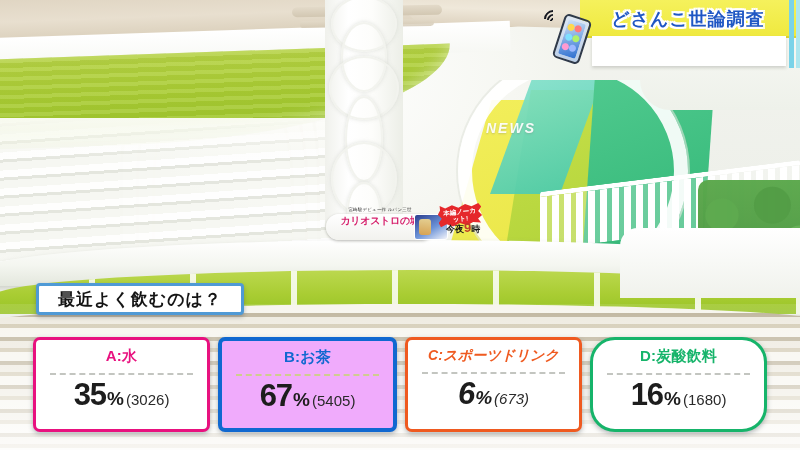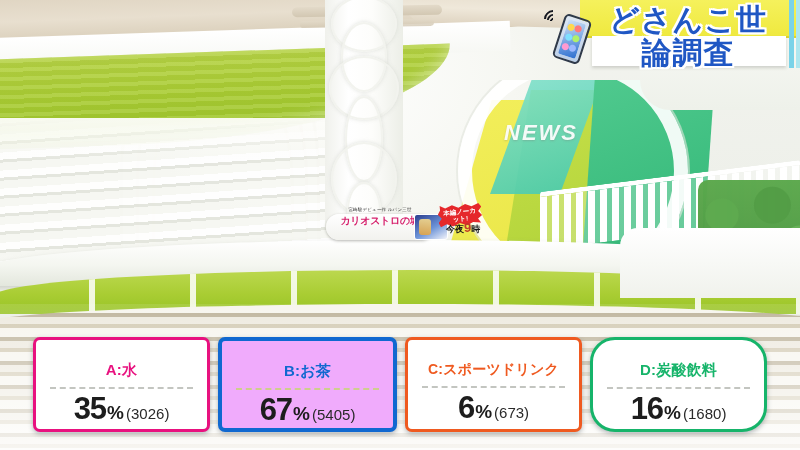--- a/index.html
+++ b/index.html
@@ -88,21 +88,21 @@
   .w-yellow { left:10px; top:20px; width:120px; height:180px; background:linear-gradient(160deg,#f2ee5a,#e9e646); transform:skewX(-16deg); }
   .w-lime   { left:70px; top:10px; width:110px; height:195px; background:linear-gradient(160deg,#c7e04a,#aed137); transform:skewX(-9deg); }
   .w-green  { left:150px; top:0px;  width:120px; height:210px; background:linear-gradient(160deg,#4fc98e,#2db472); transform:skewX(-4deg); }
   .w-cyan   { left:60px;  top:-6px; width:70px;  height:120px; background:linear-gradient(160deg,#7fe0c9,#49cbb0); transform:skewX(-20deg); opacity:.9;}
   .circle-big {
     position:absolute; left:28px; top:-24px; width:230px; height:230px;
     border:14px solid rgba(255,255,255,.92); border-radius:50%;
     box-shadow:0 0 0 2px rgba(225,228,220,.6);
   }
   .news-logo {
-    position:absolute; left:74px; top:40px; font-size:22px; letter-spacing:2px;
+    position:absolute; left:56px; top:40px; font-size:14px; letter-spacing:2px;
     color:rgba(255,255,255,.92); font-weight:700; font-style:italic;
     text-shadow:0 1px 2px rgba(120,130,120,.35);
   }
   .rail-white {
     position:absolute; left:110px; top:96px; width:260px; height:58px;
     background:repeating-linear-gradient(90deg,#ffffff 0 7px, rgba(255,255,255,.25) 7px 12px);
     transform:skewY(-7deg); border-top:5px solid #fff; border-radius:3px;
   }
   .hedge {
     position:absolute; right:-8px; top:100px; width:120px; height:140px;
@@ -214,21 +214,21 @@
     position:absolute; left:40px; top:0; right:0; height:38px;
     background:linear-gradient(180deg,#f5f15c 0%,#efe93f 100%);
     border-bottom:2px solid #dcd52f;
   }
   .badge-white {
     position:absolute; left:52px; top:36px; right:14px; height:30px;
     background:#ffffff; box-shadow:0 2px 3px rgba(100,100,90,.25);
   }
   .badge-title {
     position:absolute; left:62px; top:3px; right:26px; height:33px;
-    font-size:30px; font-weight:700; color:#1f57c4; line-height:33px;
+    font-size:18px; font-weight:700; color:#1f57c4; line-height:33px;
     letter-spacing:1px; text-align:center;
     text-shadow:
       -2px -2px 0 #fff, 2px -2px 0 #fff, -2px 2px 0 #fff, 2px 2px 0 #fff,
       0 -2px 0 #fff, 0 2px 0 #fff, -2px 0 0 #fff, 2px 0 0 #fff;
   }
   .badge-sub {
     position:absolute; left:60px; top:37px; right:16px; height:28px;
     font-size:18px; font-weight:700; color:#16161a; line-height:28px;
     letter-spacing:.5px; text-align:center;
   }
@@ -309,38 +309,38 @@
     display:flex; align-items:center; justify-content:center;
     box-shadow:0 2px 4px rgba(60,70,80,.35);
   }
   .q-text { font-size:17px; font-weight:700; color:#141414; letter-spacing:1px; }
 
   .cards { position:absolute; left:33px; top:337px; width:734px; height:95px; display:flex; gap:8px; }
   .card {
     position:relative; flex:1; background:#fff; border-radius:7px;
     border:3.5px solid #ccc; box-shadow:0 2px 5px rgba(60,70,80,.38);
     display:flex; flex-direction:column; align-items:center; justify-content:flex-start;
-    padding-top:21px; overflow:hidden;
+    padding-top:7px; overflow:hidden;
   }
   .card .label { font-size:15px; font-weight:700; letter-spacing:.2px; white-space:nowrap; }
   .card .divider {
     width:84%; height:0; margin:7px 0 2px;
     border-top:2px dashed #c3c5c0;
   }
   .card .valrow { display:flex; align-items:baseline; justify-content:center; width:100%; }
   .card .pct { font-size:31px; font-weight:700; color:#1d1d1d; letter-spacing:-1px; }
   .card .pcts { font-size:19px; font-weight:700; color:#1d1d1d; margin-left:1px; }
   .card .cnt { font-size:15px; color:#2a2a2a; margin-left:2px; }
 
   .card.a { border-color:#e8117f; }
   .card.a .label { color:#e8117f; }
   .card.b { border-color:#1068d0; background:#f0abfc; border-width:4px; }
   .card.b .label { color:#1068d0; }
   .card.b .divider { border-top-color:#cfcd8e; }
-  .card.c { border-color:#ef5a20; }
+  .card.c { border-color:#ef5a20;font-style:italic; }
   .card.c .label { color:#ef5a20; font-size:14px; }
   .card.d { border-color:#16b46a;border-radius:25px; }
   .card.d .label { color:#16b46a; }
 </style>
 </head>
 <body>
 
 <div id="stage">
 
   <div class="studio">
@@ -446,20 +446,23 @@
           <i></i>
           <i></i>
           <i></i>
         </div>
       <div class="phone">
           <div class="scr"></div>
         </div>
     </div>
   </div>
 
+  <div class="q-box">
+    <span class="q-text">最近よく飲むのは？</span>
+  </div>
 
   <div class="cards">
 
     <div class="card a">
       <div class="label">A:水</div>
       <div class="divider"></div>
       <div class="valrow">
         <span class="pct">35</span>
         <span class="pcts">%</span>
         <span class="cnt">(3026)</span>

